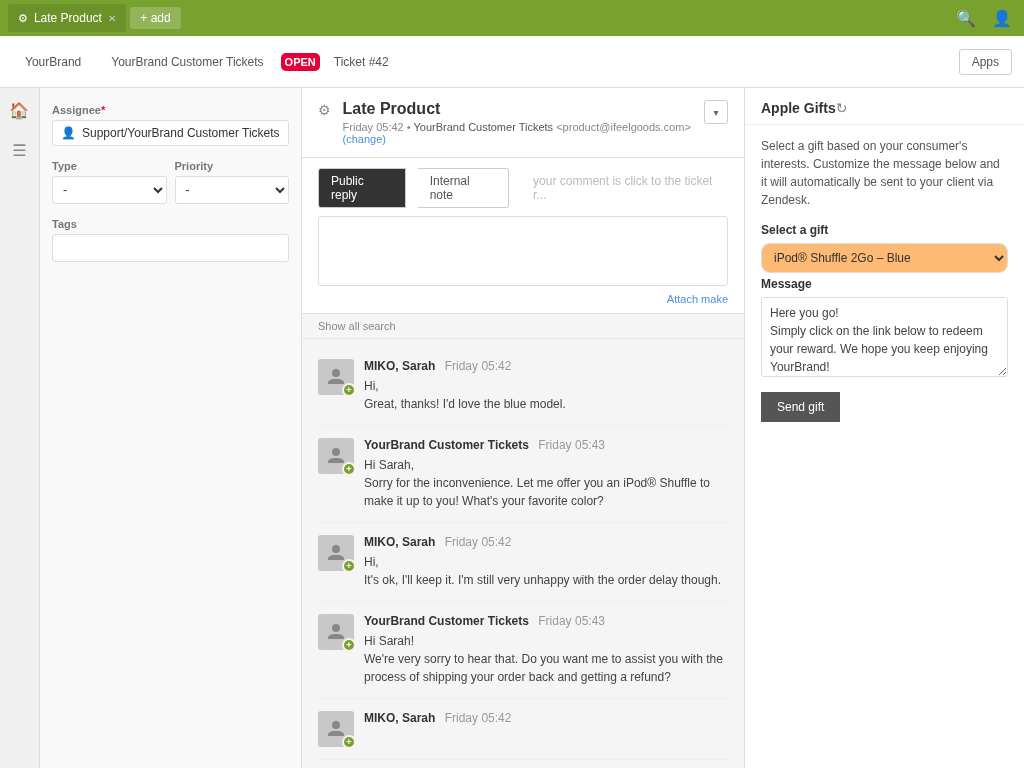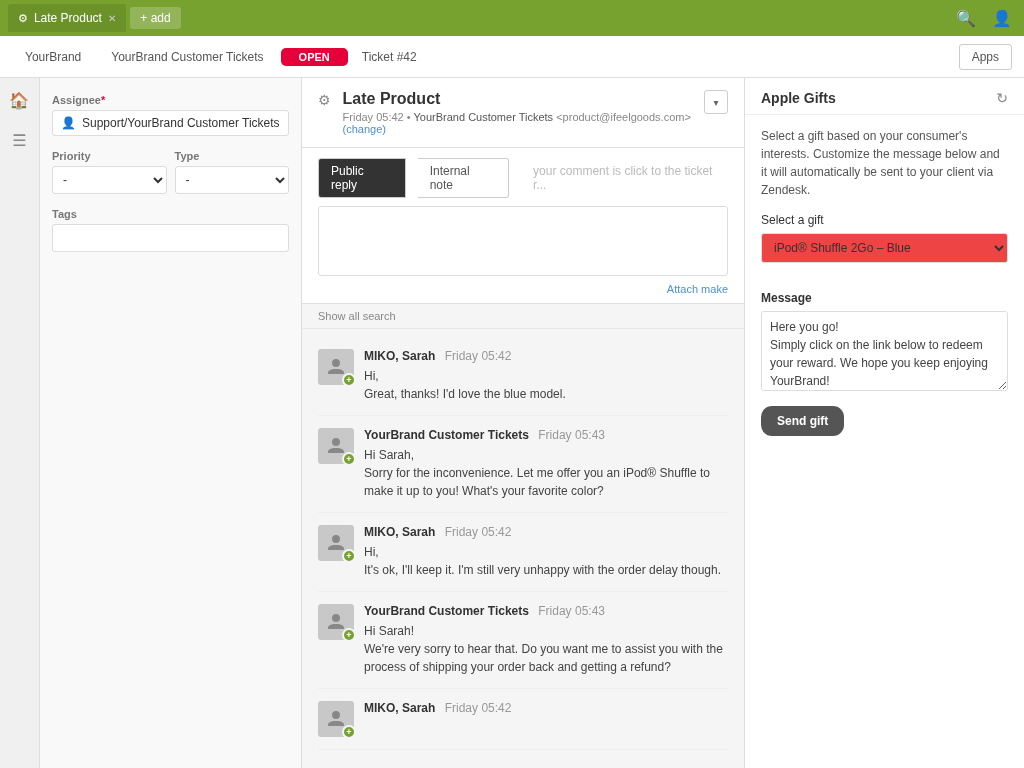--- a/index.html
+++ b/index.html
@@ -54,38 +54,38 @@
       display: flex;
       align-items: center;
       justify-content: center;
       border-radius: 3px;
     }
 
     
     .breadcrumb-bar {
       background: #fff;
       border-bottom: 1px solid #ddd;
-      height: 42px;
+      height: 52px;
       display: flex;
       align-items: center;
       padding: 0 12px;
       gap: 4px;
     }
     .breadcrumb-tab {
       padding: 6px 12px;
       font-size: 12px;
       color: #555;
       border-radius: 3px;
       cursor: pointer;
       border: 1px solid transparent;
     }
     .breadcrumb-open {
       background: #e5003a;
       color: #fff;
-      padding: 3px 18px;
+      padding: 3px 4px;
       border-radius: 5px;
       font-size: 11px;
       font-weight: bold;
     }
     .breadcrumb-ticket {
       padding: 6px 10px;
       font-size: 12px;
       color: #555;
     }
     .breadcrumb-apps {
@@ -376,21 +376,21 @@
       background: #fff;
       border-left: 1px solid #ddd;
       padding: 0;
       overflow-y: auto;
     }
     .right-panel-header {
       padding: 12px 16px 8px;
       border-bottom: 1px solid #eee;
       display: flex;
       align-items: center;
-      justify-content: space-between;
+      justify-content: flex-start;
     }
     .right-panel-title {
       font-size: 14px;
       font-weight: bold;
       color: #333;
     }
     .refresh-icon {
       font-size: 14px;
       color: #888;
       cursor: pointer;
@@ -399,33 +399,33 @@
       padding: 12px 16px;
     }
     .right-panel-desc {
       font-size: 12px;
       color: #555;
       line-height: 1.5;
       margin-bottom: 14px;
     }
     .right-panel-label {
       font-size: 12px;
-      font-weight: normal;
+      font-weight: bold;
       color: #333;
       margin-bottom: 6px;
     }
     .gift-select {
       width: 100%;
       border: 1px solid #ddd;
-      border-radius: 3px;
+      border-radius: 9px;
       padding: 6px 8px;
       font-size: 12px;
-      background: #ef4444;
-      color: #333;
-      margin-bottom: 28px;
+      background: #fdba74;
+      color: #333;
+      margin-bottom: 4px;
       cursor: pointer;
     }
     .message-label {
       font-size: 12px;
       font-weight: bold;
       color: #333;
       margin-bottom: 6px;
     }
     .message-textarea {
       width: 100%;
@@ -437,25 +437,25 @@
       color: #444;
       resize: vertical;
       font-family: Arial, sans-serif;
       line-height: 1.5;
       margin-bottom: 12px;
     }
     .send-gift-btn {
       background: #555;
       color: #fff;
       border: none;
-      border-radius: 11px;
+      border-radius: 0;
       padding: 8px 16px;
       font-size: 12px;
       cursor: pointer;
-      font-weight: bold;
+      font-weight: normal;
     }
 
     
     ::-webkit-scrollbar { width: 6px; }
     ::-webkit-scrollbar-track { background: #f1f1f1; }
     ::-webkit-scrollbar-thumb { background: #ccc; border-radius: 3px; }
   </style>
 </head>
 <body>
 
@@ -500,27 +500,27 @@
       <span>Assignee</span><span class="req">*</span>
     </div>
     <div class="assignee-field">
       <span class="assignee-icon">👤</span>
       <span>Support/YourBrand Customer Tickets</span>
     </div>
 
 
     <div class="type-priority-row">
       <div class="field-group">
-        <div class="field-label">Priority</div>
+        <div class="field-label">Type</div>
         <select class="select-field">
           <option>-</option>
         </select>
       </div>
       <div class="field-group">
-        <div class="field-label">Type</div>
+        <div class="field-label">Priority</div>
         <select class="select-field">
           <option>-</option>
         </select>
       </div>
     </div>
 
     <div class="tags-section">
       <div class="field-label">Tags</div>
       <div class="tags-input"></div>
     </div>

